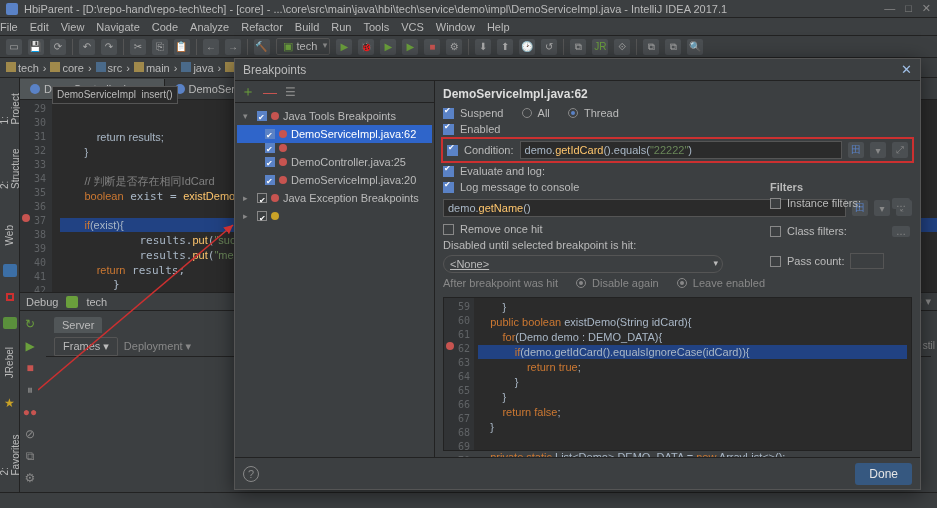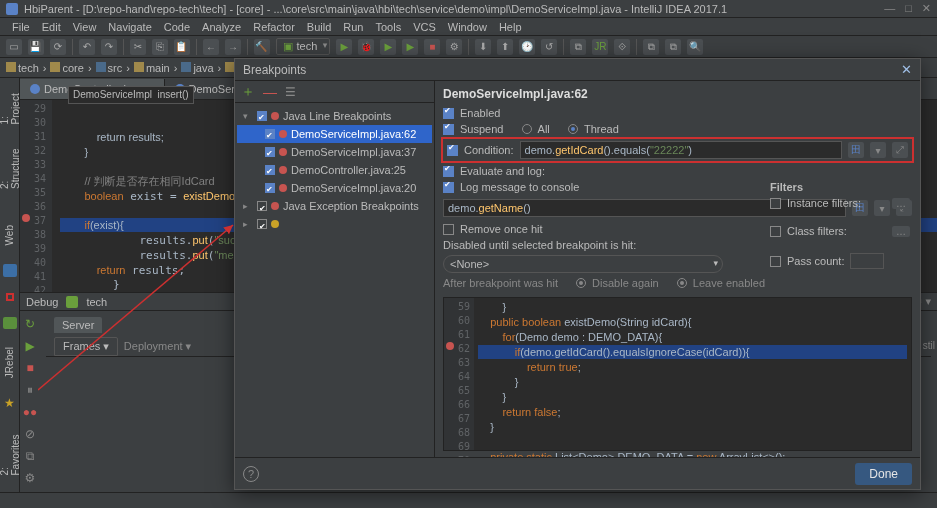--- a/index.html
+++ b/index.html
@@ -4,21 +4,21 @@
 <style>
   * { box-sizing: border-box; margin: 0; padding: 0; font-family: "Segoe UI", Arial, sans-serif; }
   body { background:#2b2b2b; color:#bbb; font-size:11px; overflow:hidden; width:937px; height:508px; position:relative; }
 
   
   .titlebar { background:#3c3f41; color:#bbb; height:18px; display:flex; align-items:center; padding:0 6px; gap:6px; font-size:11px; border-bottom:1px solid #222; }
   .titlebar .ico { width:12px; height:12px; background:#5a82c6; border-radius:2px; }
   .minmax { margin-left:auto; display:flex; gap:10px; color:#888; }
 
   
-  .menubar { background:#3c3f41; height:18px; display:flex; align-items:center; gap:12px; padding:0 12px; font-size:11px; border-bottom:1px solid #222; }
+  .menubar { background:#3c3f41; height:18px; display:flex; align-items:center; gap:12px; padding:0 0; font-size:11px; border-bottom:1px solid #222; }
 
   
   .toolbar { background:#3c3f41; height:22px; display:flex; align-items:center; gap:6px; padding:0 6px; border-bottom:1px solid #222; }
   .toolbar .btn { width:16px; height:16px; background:#4b4f52; border-radius:2px; display:flex; align-items:center; justify-content:center; color:#aaa; font-size:10px; }
   .toolbar .run { color:#6a9f3c; }
   .toolbar .debug { color:#3c9fd6; }
   .toolbar .stop { color:#c75450; }
   .toolbar .sep { width:1px; height:16px; background:#555; }
   .toolbar .combo { background:#3c3f41; border:1px solid #555; padding:1px 12px 1px 6px; border-radius:2px; color:#bbb; font-size:11px; position:relative; }
   .toolbar .combo:after { content:"▾"; position:absolute; right:2px; top:1px; font-size:9px; color:#888; }
@@ -50,21 +50,21 @@
 
   .code-wrap { display:flex; height:calc(100% - 22px); }
   .gutter { width:32px; background:#313335; color:#606366; text-align:right; padding:2px 6px 2px 0; line-height:14px; font-family:Consolas,monospace; font-size:10px; position:relative; }
   .gutter .bp { position:absolute; left:2px; width:8px; height:8px; background:#c75450; border-radius:50%; }
   .code { flex:1; background:#2b2b2b; font-family:Consolas,monospace; font-size:11px; line-height:14px; padding:2px 0 2px 8px; white-space:pre; color:#a9b7c6; position:relative; }
   .code .kw { color:#cc7832; }
   .code .str { color:#6a8759; }
   .code .cm { color:#808080; }
   .code .fn { color:#ffc66d; }
   .code .selline { background:#214283; display:inline-block; width:100%; }
-  .popup { position:absolute; top:-14px; left:16px; background:#2b2b2b; border:1px solid #555; padding:1px 4px; color:#bbb; font-size:10px; }
+  .popup { position:absolute; top:-14px; left:0; background:#2b2b2b; border:1px solid #555; padding:1px 4px; color:#bbb; font-size:10px; }
 
   
   .debug-panel { position:absolute; left:20px; top:292px; right:0; bottom:16px; background:#3c3f41; border-top:1px solid #222; }
   .debug-head { height:18px; display:flex; align-items:center; padding:0 6px; gap:8px; color:#bbb; font-size:11px; border-bottom:1px solid #222; }
   .debug-head .bh-ico { width:12px; height:12px; background:#6a9f3c; border-radius:2px; }
   .debug-body { display:flex; height:calc(100% - 18px); }
   .debug-sidebar { width:20px; background:#3c3f41; display:flex; flex-direction:column; gap:8px; padding:6px 2px; align-items:center; }
   .debug-sidebar .dico { width:14px; height:14px; color:#888; font-size:12px; display:flex; align-items:center; justify-content:center; }
   .frames { flex:1; padding:6px; }
   .frames-top { display:flex; align-items:center; gap:6px; font-size:11px; color:#bbb; border-bottom:1px solid #222; height:20px; }
@@ -108,21 +108,21 @@
   .radio.filled:after { content:""; position:absolute; left:2px; top:2px; width:4px; height:4px; background:#888; border-radius:50%; }
 
   .cond-row { outline:2px solid #cc3030; padding:2px 4px; display:flex; align-items:center; gap:6px; }
   .cond-input { flex:1; background:#2b2b2b; border:1px solid #555; padding:2px 4px; font-family:Consolas,monospace; font-size:11px; color:#a9b7c6; height:18px; }
   .cond-input .m { color:#ffc66d;margin-top:17px; }
   .cond-input .s { color:#6a8759; }
   .mini-btn { width:16px; height:16px; background:#4b4f52; color:#888; font-size:10px; display:flex; align-items:center; justify-content:center; border-radius:2px; }
 
   .eval-input { background:#2b2b2b; border:1px solid #555; padding:2px 4px; font-family:Consolas,monospace; font-size:11px; color:#a9b7c6; margin:2px 0; display:flex; align-items:center; }
   .eval-input .m { color:#ffc66d; }
-  .select { background:#3c3f41; border:1px solid #555; padding:2px 18px 2px 6px; color:#bbb; font-size:11px; position:relative; border-radius:9px; }
+  .select { background:#3c3f41; border:1px solid #555; padding:2px 18px 2px 6px; color:#bbb; font-size:11px; position:relative; border-radius:9px;text-decoration:underline; }
   .select:after { content:"▾"; position:absolute; right:4px; top:2px; font-size:9px; }
 
   .filters { position:absolute; right:10px; top:100px; width:140px; font-size:11px; color:#bbb; }
   .filters .ftitle { font-weight:bold; margin-bottom:4px; }
   .filters .frow { display:flex; align-items:center; gap:6px; margin-bottom:16px; }
   .filters .dots { margin-left:auto; background:#4b4f52; padding:0 4px; border-radius:2px; color:#888; font-size:10px; }
   .filters .pcount { width:34px; height:16px; background:#3c3f41; border:1px solid #555; }
 
   
   .dlg-code { flex:1; display:flex; margin-top:4px; border:1px solid #222; min-height:120px; background:#2b2b2b; }
@@ -349,31 +349,30 @@
       <div class="dlg-left-tb">
         <span class="plus">＋</span>
         <span class="minus">—</span>
         <span class="treeico">☰</span>
       </div>
       <div class="tree">
         <div class="node">
             <span class="arrow">▾</span>
             <span class="chk"></span>
             <span class="dot"></span>
-            <span>Java Line Breakpoints</span>
+            <span>Java Tools Breakpoints</span>
           </div>
         <div class="node child selected">
             <span class="chk"></span>
             <span class="dot"></span>
             <span>DemoServiceImpl.java:62</span>
           </div>
         <div class="node child">
             <span class="chk"></span>
             <span class="dot"></span>
-            <span>DemoServiceImpl.java:37</span>
           </div>
         <div class="node child">
             <span class="chk"></span>
             <span class="dot"></span>
             <span>DemoController.java:25</span>
           </div>
         <div class="node child">
             <span class="chk"></span>
             <span class="dot"></span>
             <span>DemoServiceImpl.java:20</span>
@@ -387,28 +386,28 @@
         <div class="node">
             <span class="arrow">▸</span>
             <span class="chk empty" style="border:1px solid #888;background:#3c3f41"></span>
             <span class="jdot"></span>
           </div>
       </div>
     </div>
     <div class="dlg-right" style="position:relative">
       <div class="header">DemoServiceImpl.java:62</div>
       <div class="row">
+        <span class="chkbx"></span><span>Suspend</span>
+        &nbsp;&nbsp;<span class="radio"></span><span>All</span>
+        &nbsp;&nbsp;<span class="radio on"></span><span>Thread</span>
+      </div>
+      <div class="row">
           <span class="chkbx"></span>
           <span>Enabled</span>
         </div>
-      <div class="row">
-        <span class="chkbx"></span><span>Suspend</span>
-        &nbsp;&nbsp;<span class="radio"></span><span>All</span>
-        &nbsp;&nbsp;<span class="radio on"></span><span>Thread</span>
-      </div>
       <div class="cond-row">
         <span class="chkbx"></span>
           <span>Condition:</span>
         <div class="cond-input"><span>demo.</span><span class="m">getIdCard</span><span>().equals(</span><span class="s">"22222"</span><span>)</span></div>
         <span class="mini-btn" style="color:#5a82c6">田</span>
         <span class="mini-btn">▾</span>
         <span class="mini-btn">⤢</span>
       </div>
       <div class="row">
           <span class="chkbx"></span>

